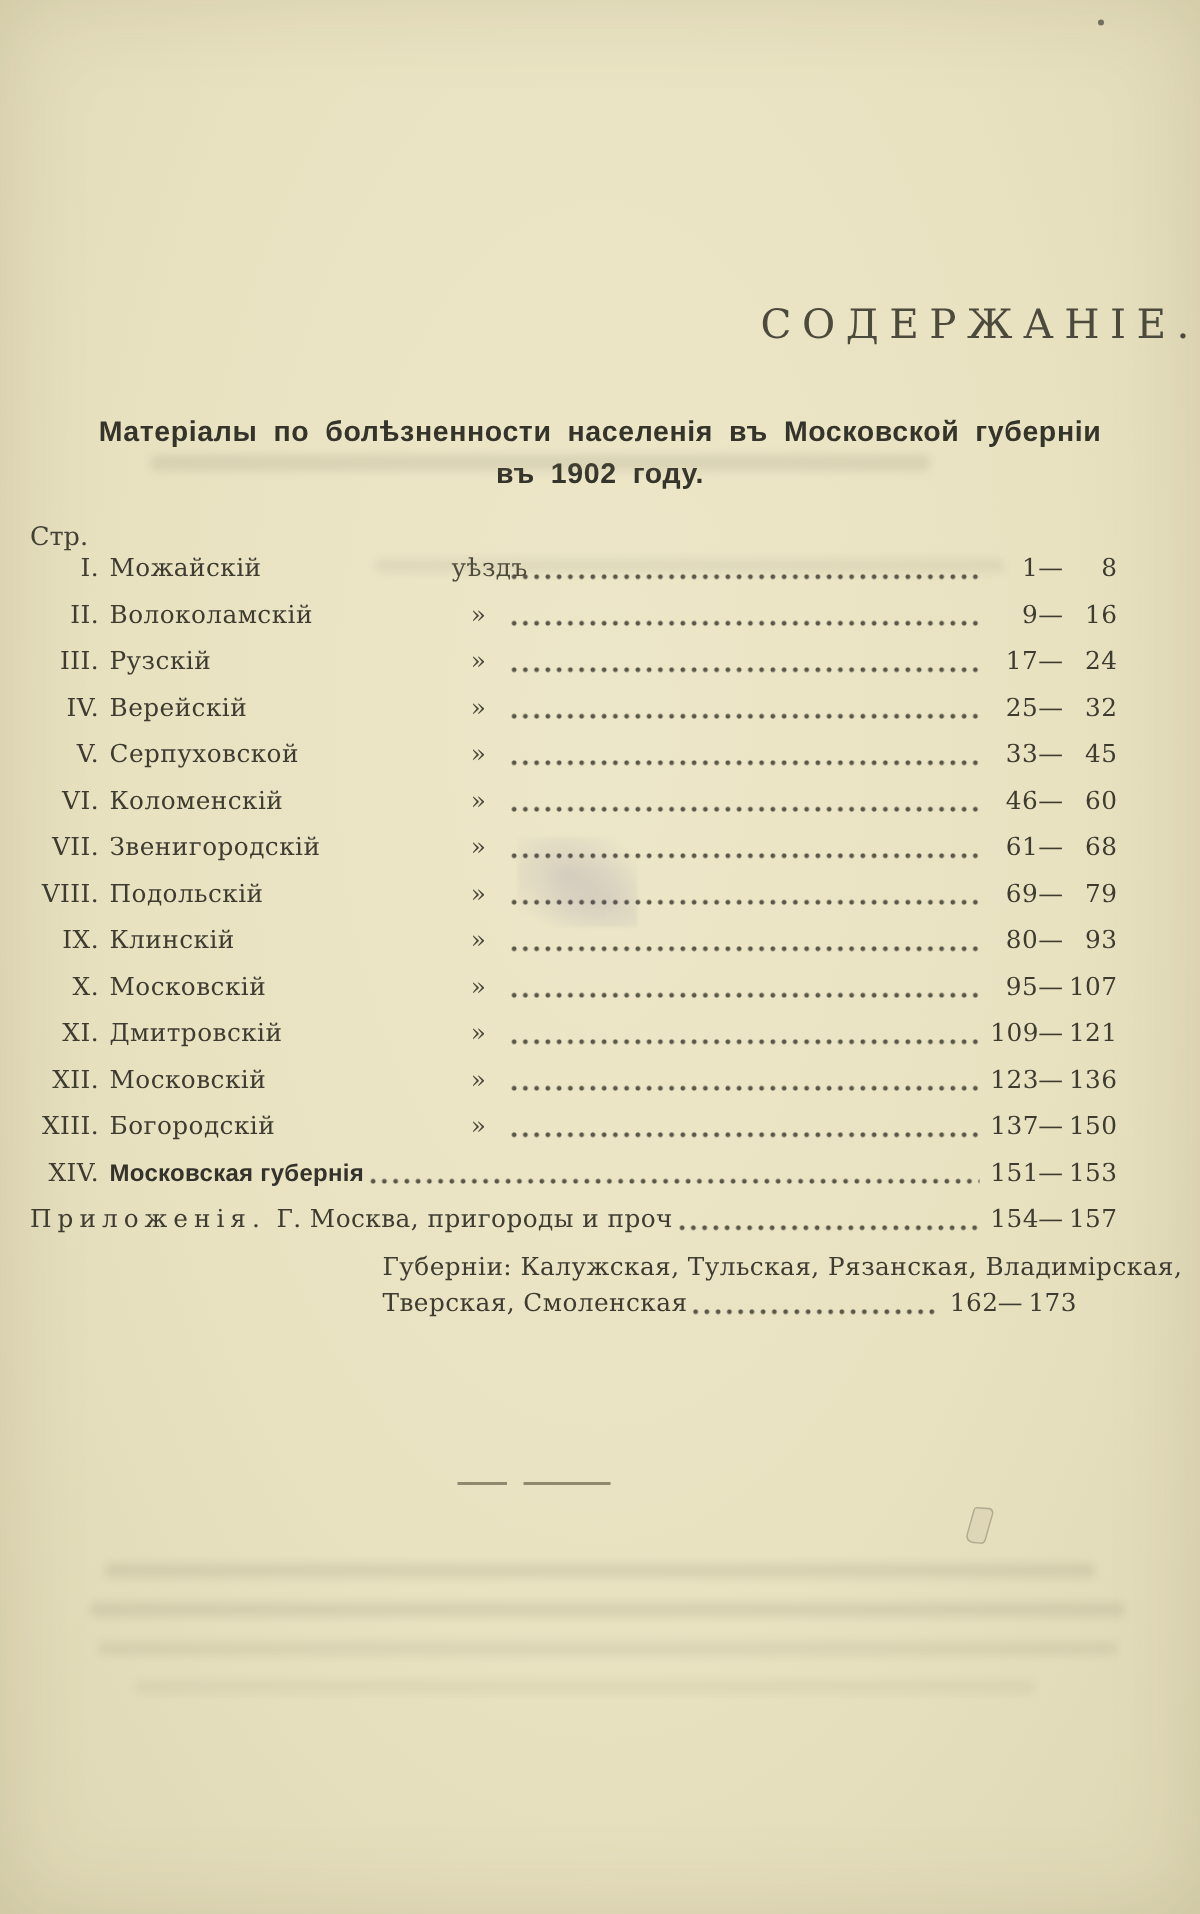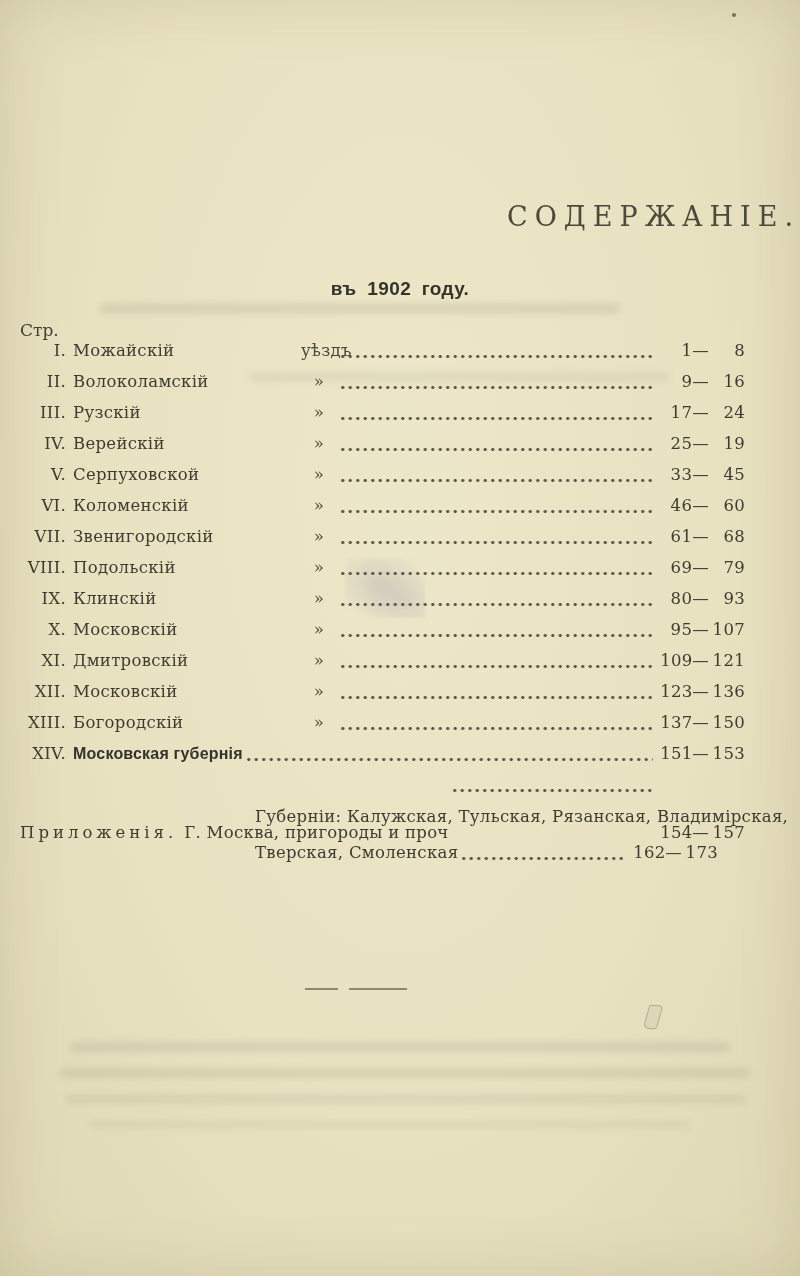--- a/index.html
+++ b/index.html
@@ -64,27 +64,27 @@
     background-image:radial-gradient(circle, rgba(64,62,50,0.85) 1.25px, rgba(64,62,50,0) 1.9px);
     background-size:7.5px 5px;
     background-repeat:repeat-x;
     background-position:left bottom 2px;
   }
   .pages { flex:none; width:86px; display:flex; justify-content:flex-end; }
   .pfrom { width:32px; text-align:right; }
   .psep  { }
   .pto   { width:36px; text-align:right; }
   .appendix-label { flex:none; letter-spacing:4px; }
-  .appendix-text  { flex:none; margin-left:7px;margin-top:48px; }
+  .appendix-text  { flex:none; margin-left:7px; }
   .gubernii {
     margin:12px 0 0 255px; width:463px;
     font-size:16.5px; line-height:20px; letter-spacing:0.3px;
   }
   .gub-line1 { white-space:nowrap; }
-  .gub-line2 { margin-top:16px; }
+  .gub-line2 { margin-top:4px; }
   .divider {
     position:absolute; top:988px; left:305px;
     display:flex; gap:11px;
   }
   .divider span { display:block; height:2px; background:#8f8970; }
   .divider .d1 { width:33px; }
   .divider .d2 { width:58px; }
   
   .artifact { position:absolute; pointer-events:none; }
   .speck-top-right { top:13px; left:732px; width:4px; height:4px; border-radius:50%; background:rgba(55,55,45,0.65); }
@@ -110,20 +110,21 @@
   .ghost6 { top:1120px; left:90px;  width:600px; height:9px;  opacity:0.6; }
 </style>
 </head>
 <body>
 
 <div class="page">
 
   <h1 class="title">СОДЕРЖАНІЕ.</h1>
 
   <div class="subtitle">
+    <div>Матеріалы по болѣзненности населенія въ Московской губерніи</div>
     <div class="subtitle-line2">въ 1902 году.</div>
   </div>
 
   <div class="str-header">Стр.</div>
 
   <div class="toc">
 
   <div class="row">
     <span class="num">I.</span>
     <span class="label">Можайскій</span>
@@ -161,21 +162,21 @@
   </div>
 
   <div class="row">
     <span class="num">IV.</span>
     <span class="label">Верейскій</span>
     <span class="ditto">»</span>
     <span class="dots"></span>
     <span class="pages">
       <span class="pfrom">25</span>
       <span class="psep">—</span>
-      <span class="pto">19</span>
+      <span class="pto">32</span>
     </span>
   </div>
 
   <div class="row">
     <span class="num">V.</span>
     <span class="label">Серпуховской</span>
     <span class="ditto">»</span>
     <span class="dots"></span>
     <span class="pages">
       <span class="pfrom">33</span>

